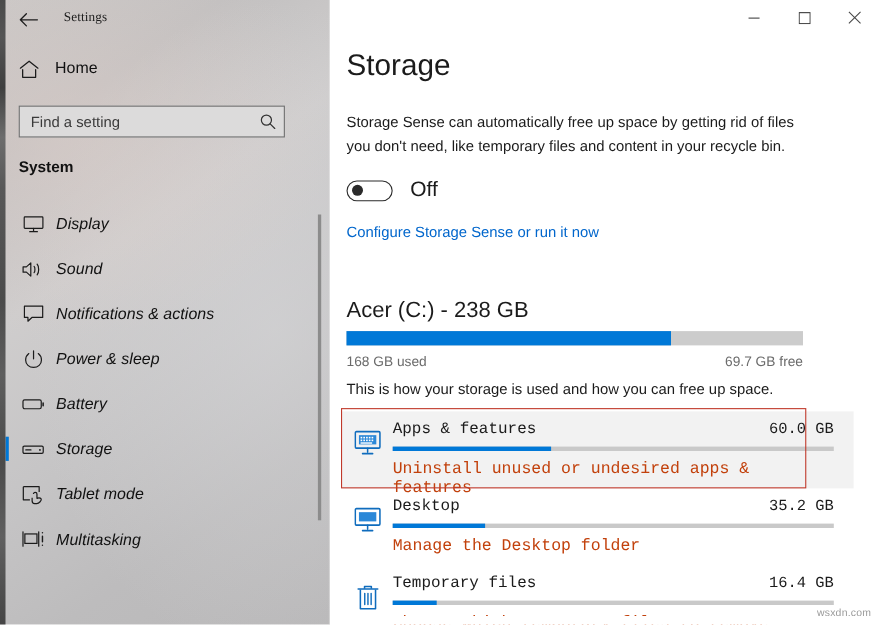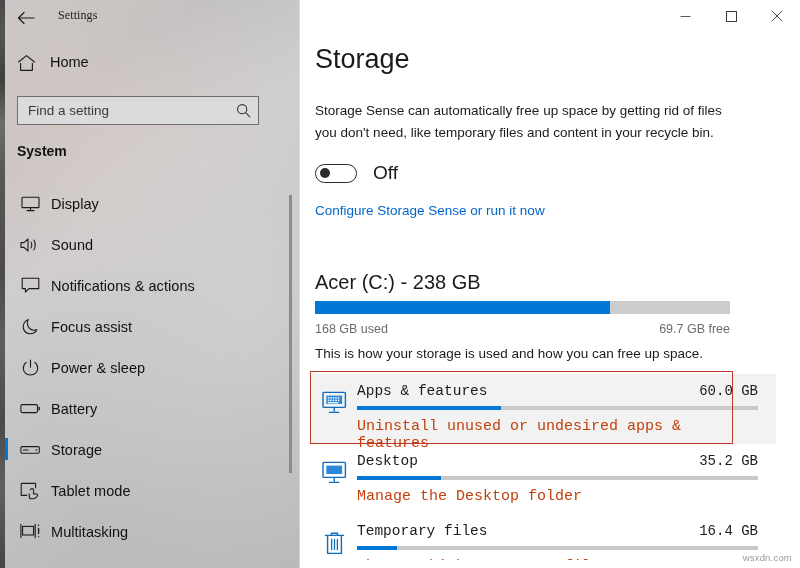--- a/index.html
+++ b/index.html
@@ -142,20 +142,21 @@
     color: #111;
     z-index: 5;
   }
 
   
   .nav-list {
     position: absolute;
     left: 0; top: 183px;
     width: 331px;
     z-index: 5;
+    font-style: italic;
   }
   .nav-item {
     position: relative;
     height: 41px;
     display: flex;
     align-items: center;
   }
   .nav-item .sel-bar {
     position: absolute;
     left: 5px; top: 9px;
@@ -469,30 +470,20 @@
     <div class="nav-item">
 
       <div class="nav-icon">
         <svg width="19" height="17" viewBox="0 0 19 17" fill="none">
           <path d="M1.2 1.2H17.8V11.6H8L4.4 15V11.6H1.2V1.2Z" stroke="#1b1b1b" stroke-width="1.1" stroke-linejoin="round"></path>
         </svg>
       </div>
       <div class="nav-label">Notifications &amp; actions</div>
     </div>
 
-    <div class="nav-item">
-
-      <div class="nav-icon">
-        <svg width="17" height="17" viewBox="0 0 17 17" fill="none">
-          <path d="M6.2 1.4C3.2 2.7 1.2 5.7 1.2 9.1C1.2 13.2 4.6 15.8 8.2 15.8C11 15.8 13.6 14.4 14.9 11.8
-                   C8.2 13.8 3.6 8.2 6.2 1.4Z" stroke="#1b1b1b" stroke-width="1.1" stroke-linejoin="round"></path>
-        </svg>
-      </div>
-      <div class="nav-label">Focus assist</div>
-    </div>
 
     <div class="nav-item">
 
       <div class="nav-icon">
         <svg width="17" height="17" viewBox="0 0 17 17" fill="none">
           <path d="M4.2 3.4C2.4 4.8 1.3 6.9 1.3 9.3C1.3 13.2 4.5 16 8.5 16C12.5 16 15.7 13.2 15.7 9.3
                    C15.7 6.9 14.6 4.8 12.8 3.4" stroke="#1b1b1b" stroke-width="1.1" stroke-linecap="round"></path>
           <path d="M8.5 1V8.2" stroke="#1b1b1b" stroke-width="1.1" stroke-linecap="round"></path>
         </svg>
       </div>

